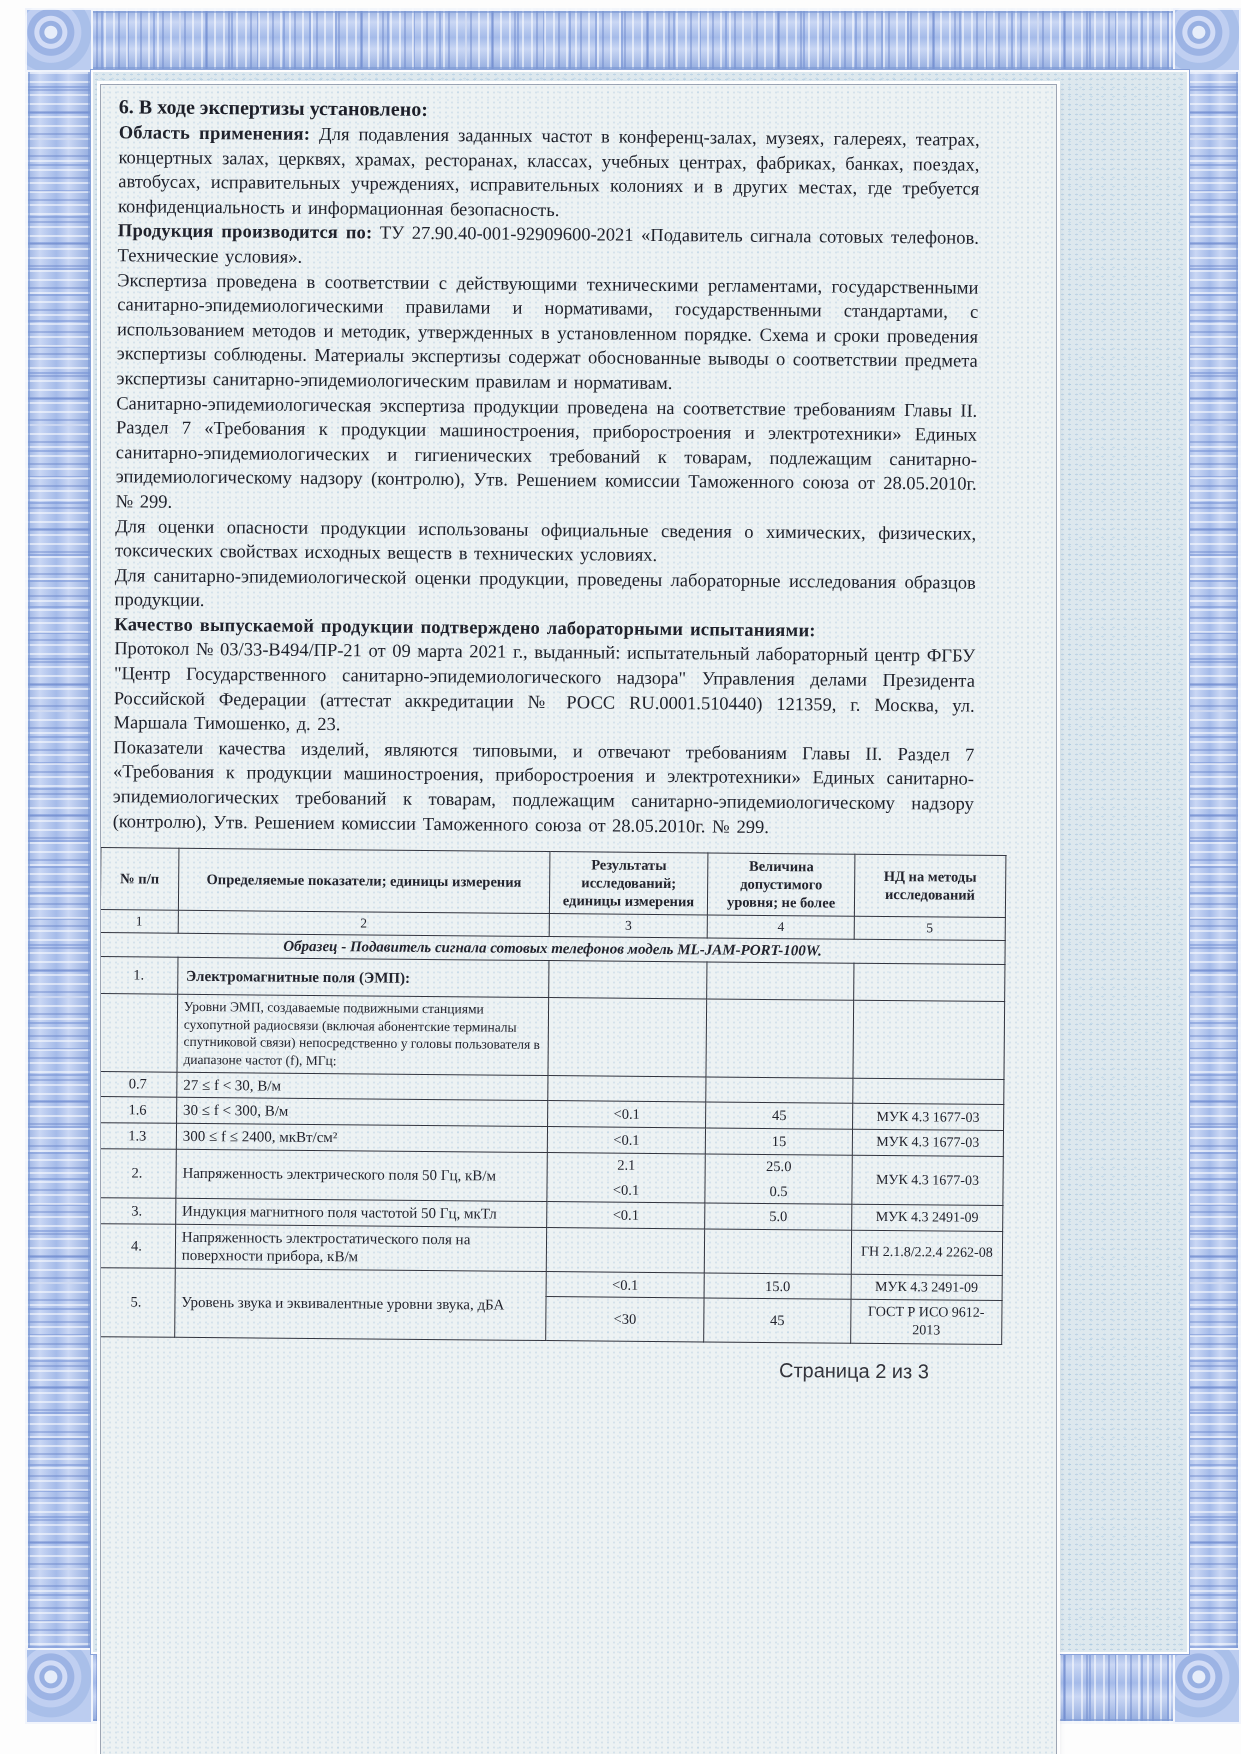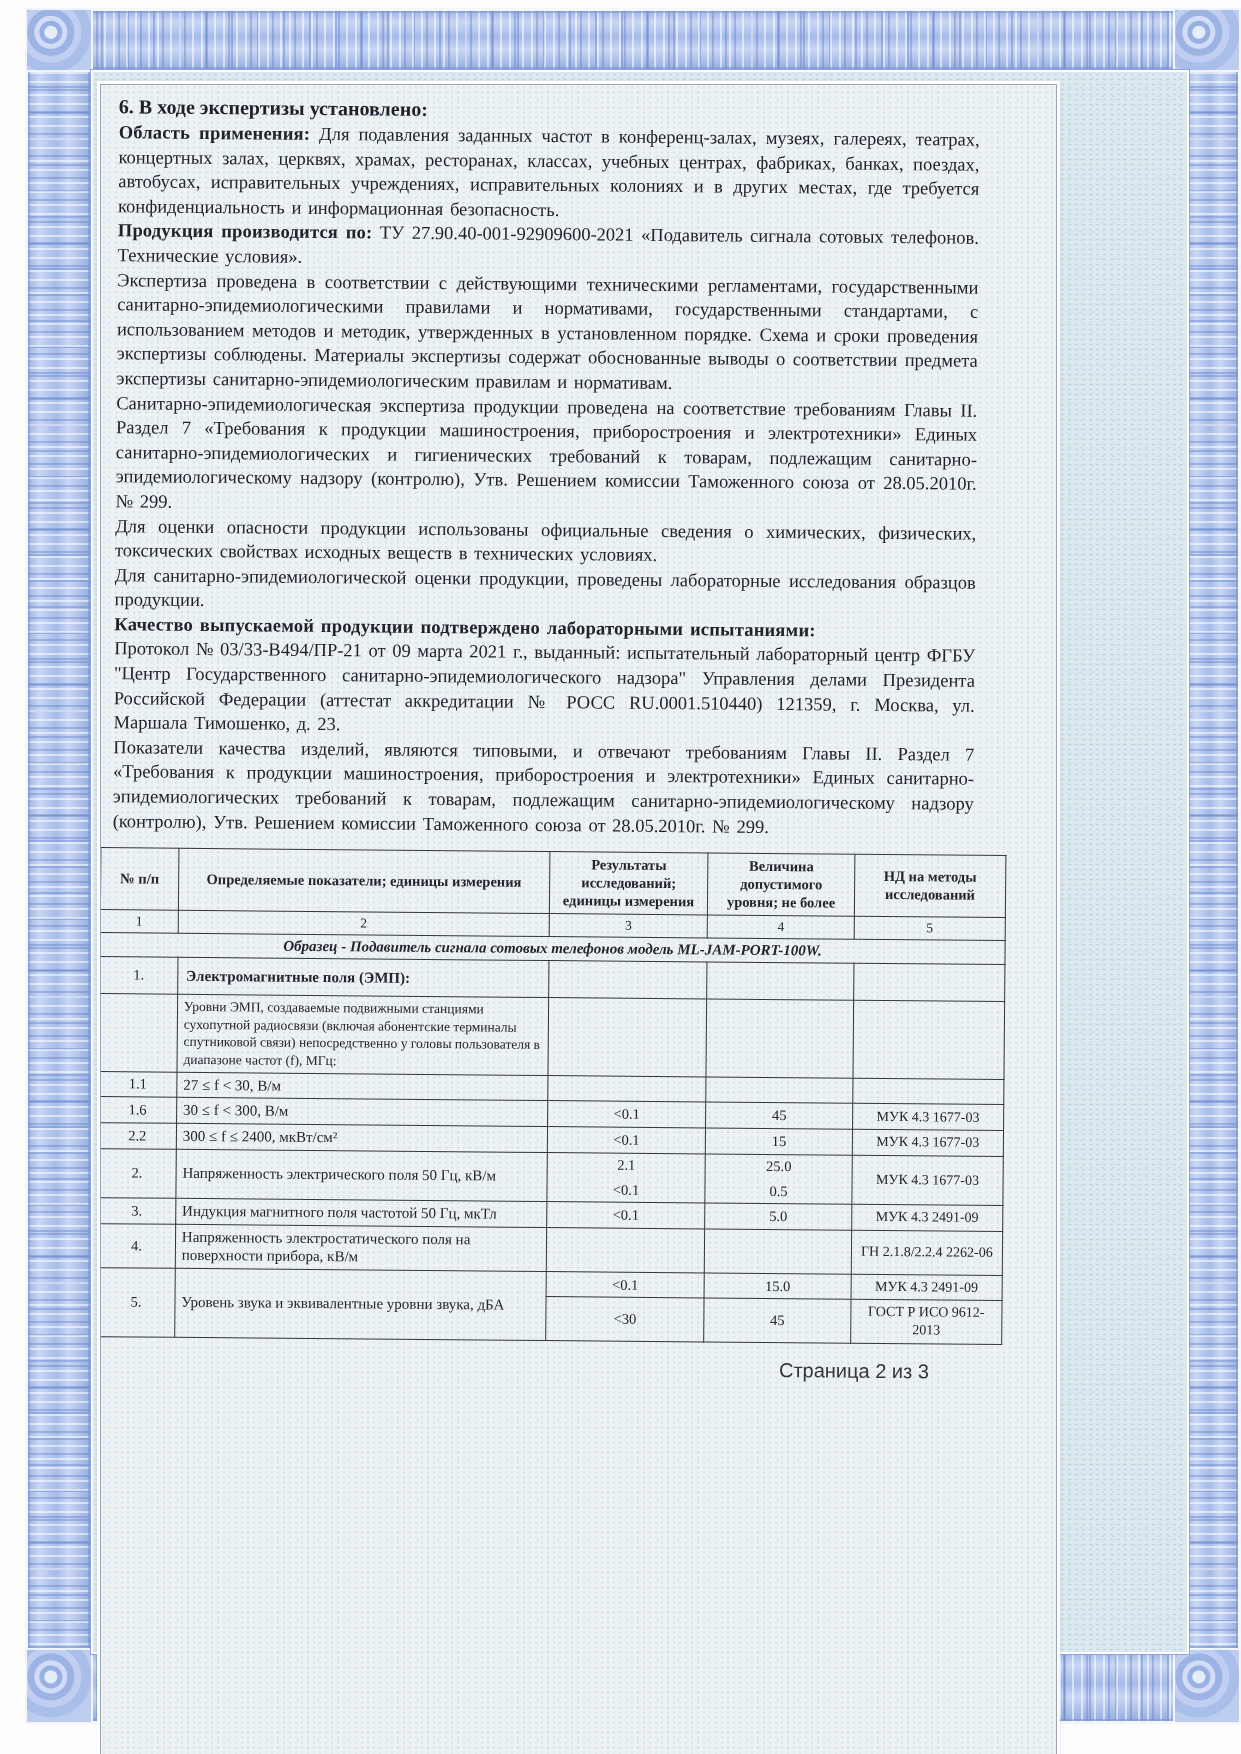--- a/index.html
+++ b/index.html
@@ -168,35 +168,35 @@
               <td class="nd"></td>
             </tr>
             <tr>
               <td class="num"></td>
               <td class="ind small">Уровни ЭМП, создаваемые подвижными станциями сухопутной радиосвязи (включая абонентские терминалы спутниковой связи) непосредственно у головы пользователя в диапазоне частот (f),  МГц:</td>
               <td class="val"></td>
               <td class="val"></td>
               <td class="nd"></td>
             </tr>
             <tr>
-              <td class="num">1.1</td>
+              <td class="num">0.7</td>
               <td class="ind">27 ≤ f &lt; 30, В/м</td>
               <td class="val"></td>
               <td class="val"></td>
               <td class="nd"></td>
             </tr>
             <tr>
               <td class="num">1.6</td>
               <td class="ind">30 ≤ f &lt; 300, В/м</td>
               <td class="val">&lt;0.1</td>
               <td class="val">45</td>
               <td class="nd">МУК 4.3 1677-03</td>
             </tr>
             <tr>
-              <td class="num">2.2</td>
+              <td class="num">1.3</td>
               <td class="ind">300 ≤ f ≤ 2400, мкВт/см²</td>
               <td class="val">&lt;0.1</td>
               <td class="val">15</td>
               <td class="nd">МУК 4.3 1677-03</td>
             </tr>
             <tr>
               <td class="num">2.</td>
               <td class="ind">Напряженность  электрического поля 50 Гц, кВ/м</td>
               <td class="val">
                 <div class="stack">
@@ -217,21 +217,21 @@
               <td class="ind">Индукция магнитного поля частотой 50 Гц, мкТл</td>
               <td class="val">&lt;0.1</td>
               <td class="val">5.0</td>
               <td class="nd">МУК 4.3 2491-09</td>
             </tr>
             <tr>
               <td class="num">4.</td>
               <td class="ind">Напряженность электростатического поля на поверхности прибора, кВ/м</td>
               <td class="val"></td>
               <td class="val"></td>
-              <td class="nd">ГН 2.1.8/2.2.4 2262-06</td>
+              <td class="nd">ГН 2.1.8/2.2.4 2262-08</td>
             </tr>
             <tr>
               <td class="num" rowspan="2">5.</td>
               <td class="ind" rowspan="2">Уровень звука и эквивалентные уровни звука, дБА</td>
               <td class="val">&lt;0.1</td>
               <td class="val">15.0</td>
               <td class="nd">МУК 4.3 2491-09</td>
             </tr>
             <tr>
               <td class="val">&lt;30</td>

